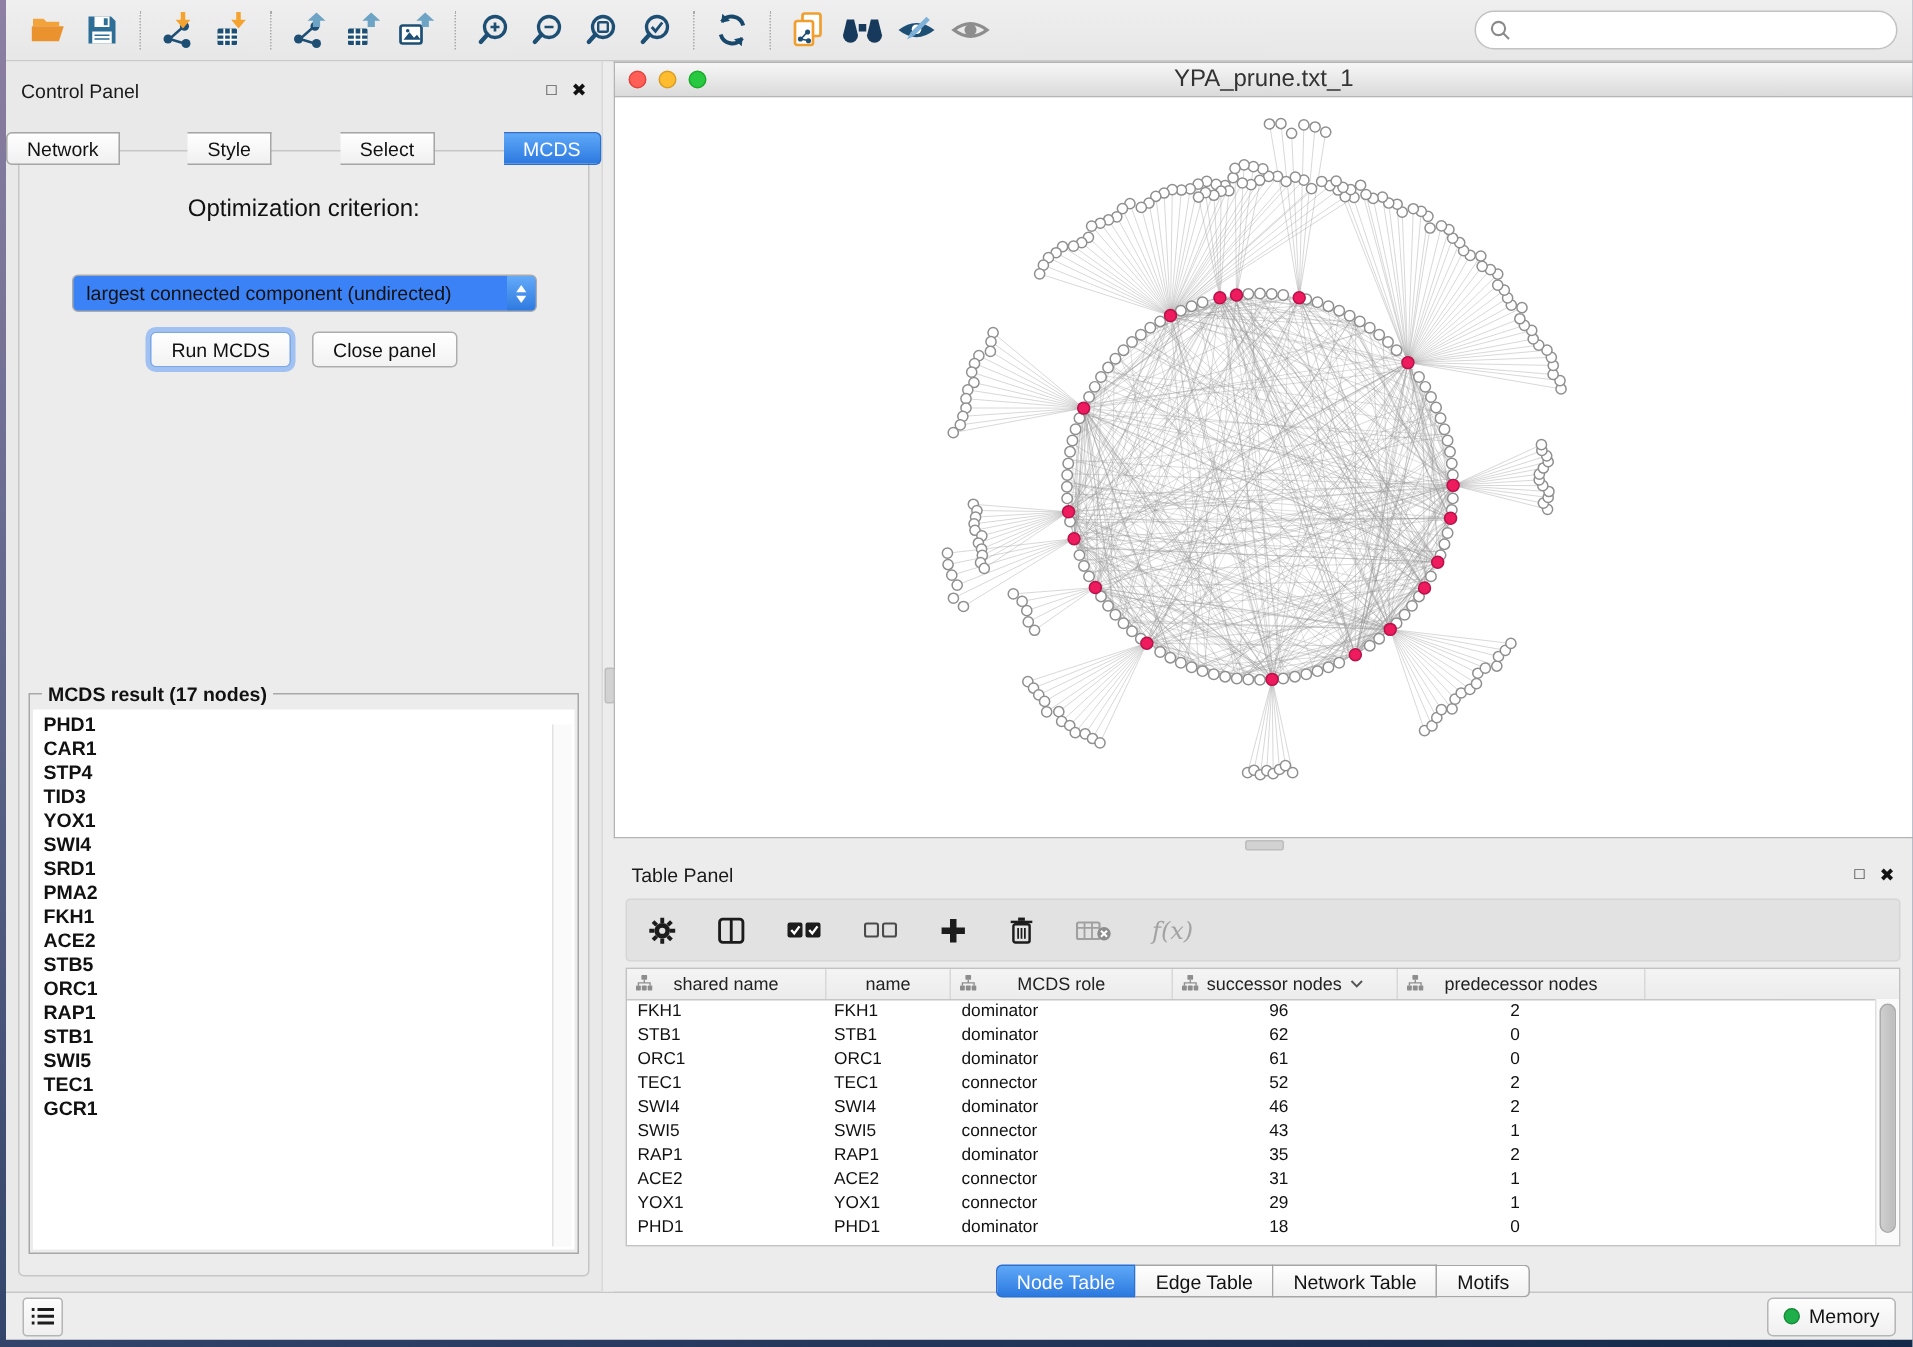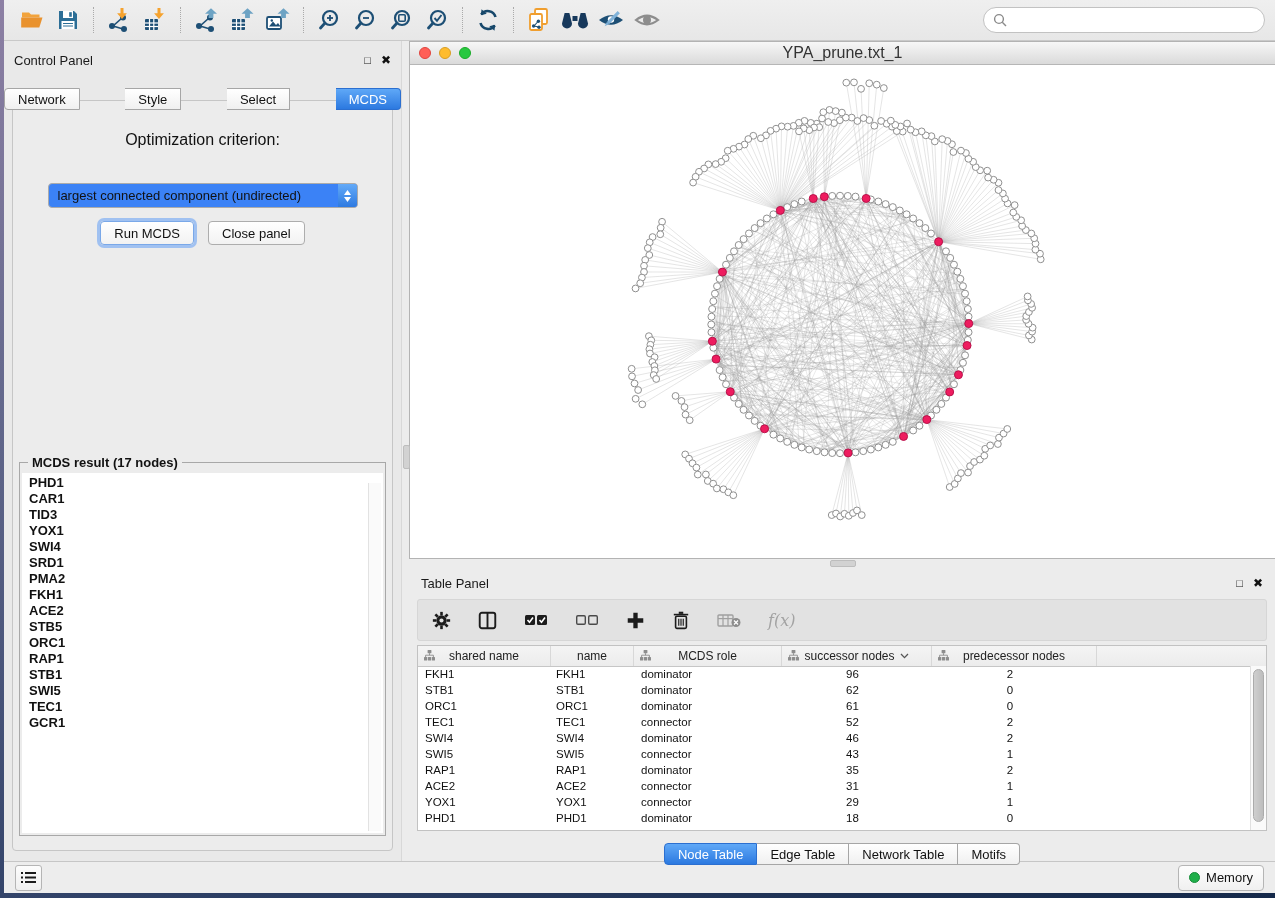--- a/index.html
+++ b/index.html
@@ -283,20 +283,21 @@
         <div class="btn-row">
           <div class="mac-btn focused">Run MCDS</div>
           <div class="mac-btn">Close panel</div>
         </div>
         <div class="result-box">
           <span class="result-legend">MCDS result (17 nodes)</span>
           <div class="result-list-wrap">
             <ul class="result-list" id="mcds-list">
                 <li>PHD1</li>
                 <li>CAR1</li>
+                <li>STP4</li>
                 <li>TID3</li>
                 <li>YOX1</li>
                 <li>SWI4</li>
                 <li>SRD1</li>
                 <li>PMA2</li>
                 <li>FKH1</li>
                 <li>ACE2</li>
                 <li>STB5</li>
                 <li>ORC1</li>
                 <li>RAP1</li>

